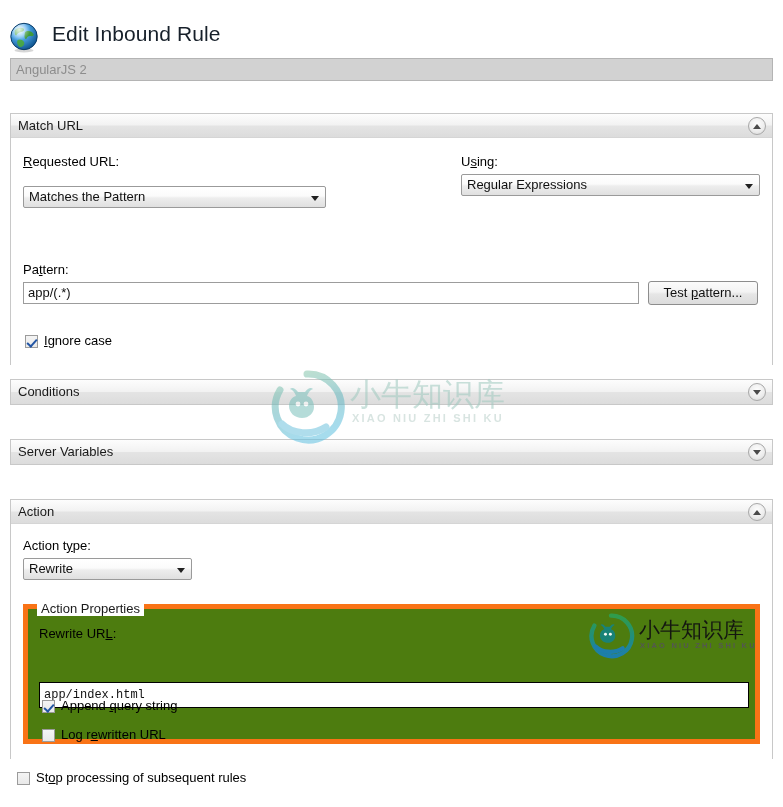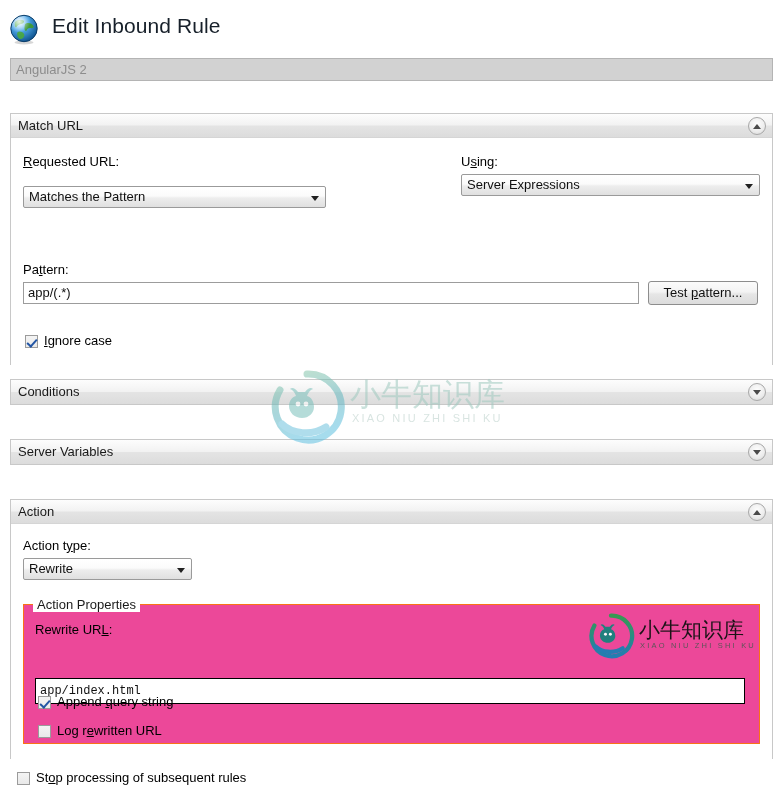--- a/index.html
+++ b/index.html
@@ -9,21 +9,21 @@
     background: #ffffff;
     font-family: "Liberation Sans", sans-serif;
     font-size: 13px;
     color: #000000;
     overflow: hidden;
   }
   #root { position: relative; width: 783px; height: 807px; }
 
   
   .titlebar {
-    position: absolute; left: 0; top: 8px; width: 633px; height: 42px;
+    position: absolute; left: 0; top: 16px; width: 633px; height: 42px;
   }
   .globe {
     position: absolute; left: 8px; top: 5px; width: 32px; height: 32px;
   }
   .page-title {
     position: absolute; left: 52px; top: 6px;
     font-size: 21px; font-weight: normal; color: #17202a;
     letter-spacing: .1px;
   }
 
@@ -131,40 +131,41 @@
     transform: rotate(42deg);
   }
   .cb .cb-label {
     position: absolute; left: 19px; top: -1px;
     font-size: 13px; white-space: nowrap;
   }
 
   
   .groupbox {
     position: absolute;
-    border: 1px solid #f97316;
-    background: #ec4899;
+    border: 5px solid #f97316;
+    background: #4d7c0f;
   }
   .groupbox > .gb-title {
     position: absolute; left: 9px; top: -8px;
     background: #ffffff; padding: 0 4px;
     font-size: 13px; color: #1a1a1a;
   }
 
   
   .wm { position: absolute; pointer-events: none; }
   .wm-logo { position: absolute; }
   .wm-cn {
     position: absolute; white-space: nowrap;
     font-family: "Liberation Sans", sans-serif;
   }
   .wm-en {
     position: absolute; white-space: nowrap;
     font-family: "Liberation Sans", sans-serif;
     letter-spacing: 2.2px;
+    font-weight: bold;
   }
   #wm1 { left: 268px; top: 368px; opacity: .55; }
   #wm1 .wm-cn { left: 82px; top: 6px; font-size: 31px; color: #9fc9bf; }
   #wm1 .wm-en { left: 84px; top: 44px; font-size: 11px; color: #b9cfc9; }
   #wm2 { left: 587px; top: 612px; opacity: .95; }
   #wm2 .wm-cn { left: 52px; top: 4px; font-size: 21px; color: #111111; }
   #wm2 .wm-en { left: 53px; top: 29px; font-size: 7.5px; color: #555555; }
 </style>
 </head>
 <body>
@@ -206,21 +207,21 @@
     <div class="section-body" style="height:227px;">
 
       <div class="fld-label" style="left:12px; top:16px;"><span class="u">R</span>equested URL:</div>
       <div class="combo" style="left:12px; top:36px; width:303px;margin-top:12px;">
         <span>Matches the Pattern</span>
         <span class="arrow"></span>
       </div>
 
       <div class="fld-label" style="left:450px; top:16px;">U<span class="u">s</span>ing:</div>
       <div class="combo" style="left:450px; top:36px; width:299px;">
-        <span>Server Expressions</span>
+        <span>Regular Expressions</span>
         <span class="arrow"></span>
       </div>
 
       <div class="fld-label" style="left:12px; top:124px;">Pa<span class="u">t</span>tern:</div>
       <div class="text-input" style="left:12px; top:144px; width:616px;">app/(.*)</div>
       <div class="btn" style="left:637px; top:143px; width:110px;">Test <span class="u">p</span>attern...</div>
 
       <div class="cb checked" style="left:14px; top:196px;">
         <span class="box"></span>
         <span class="cb-label"><span class="u">I</span>gnore case</span>

